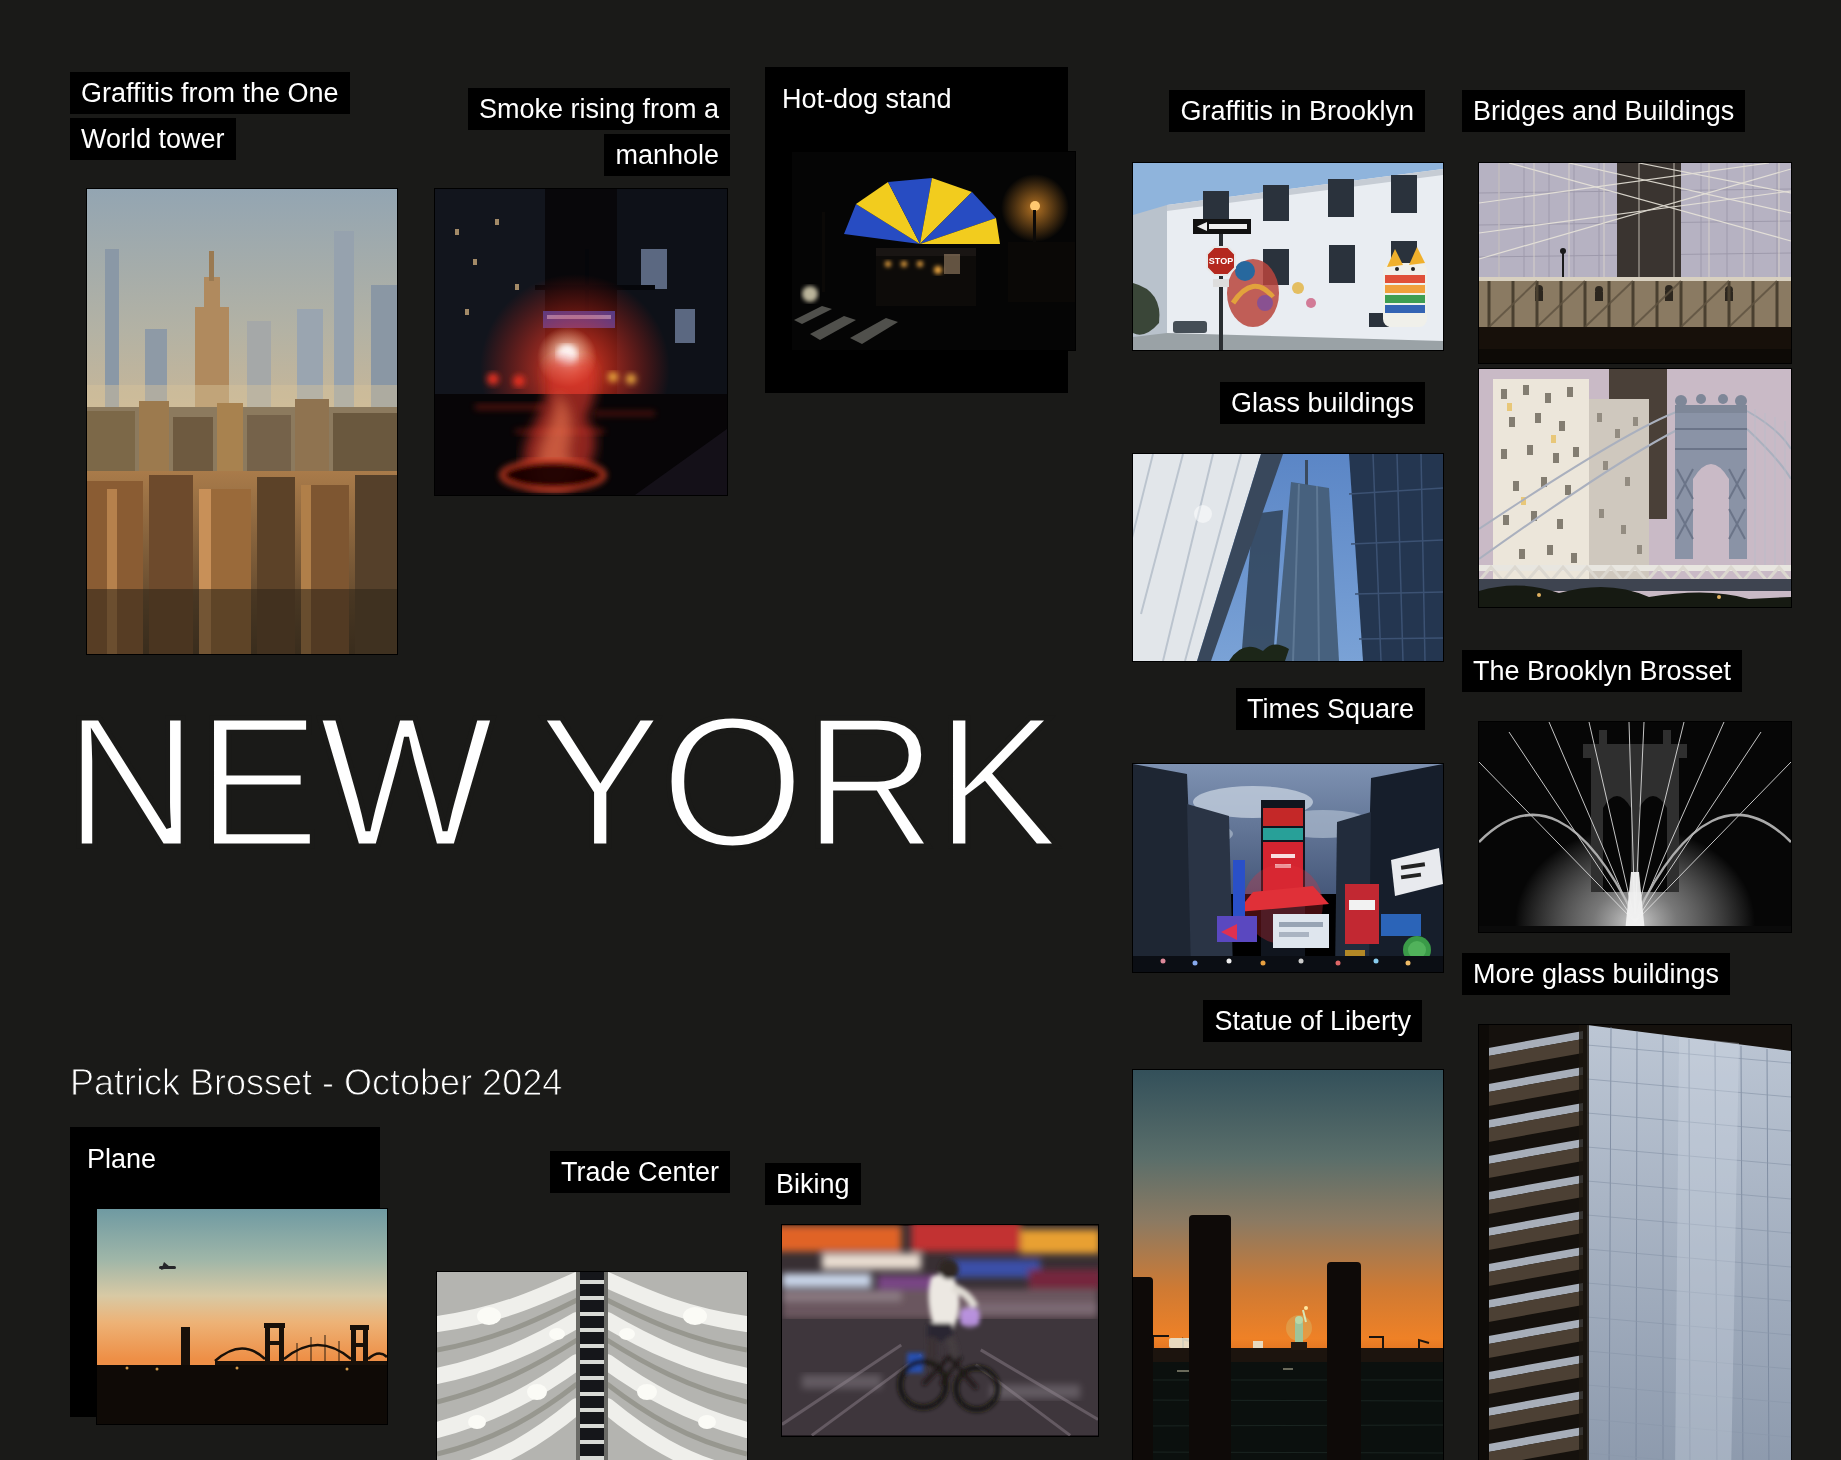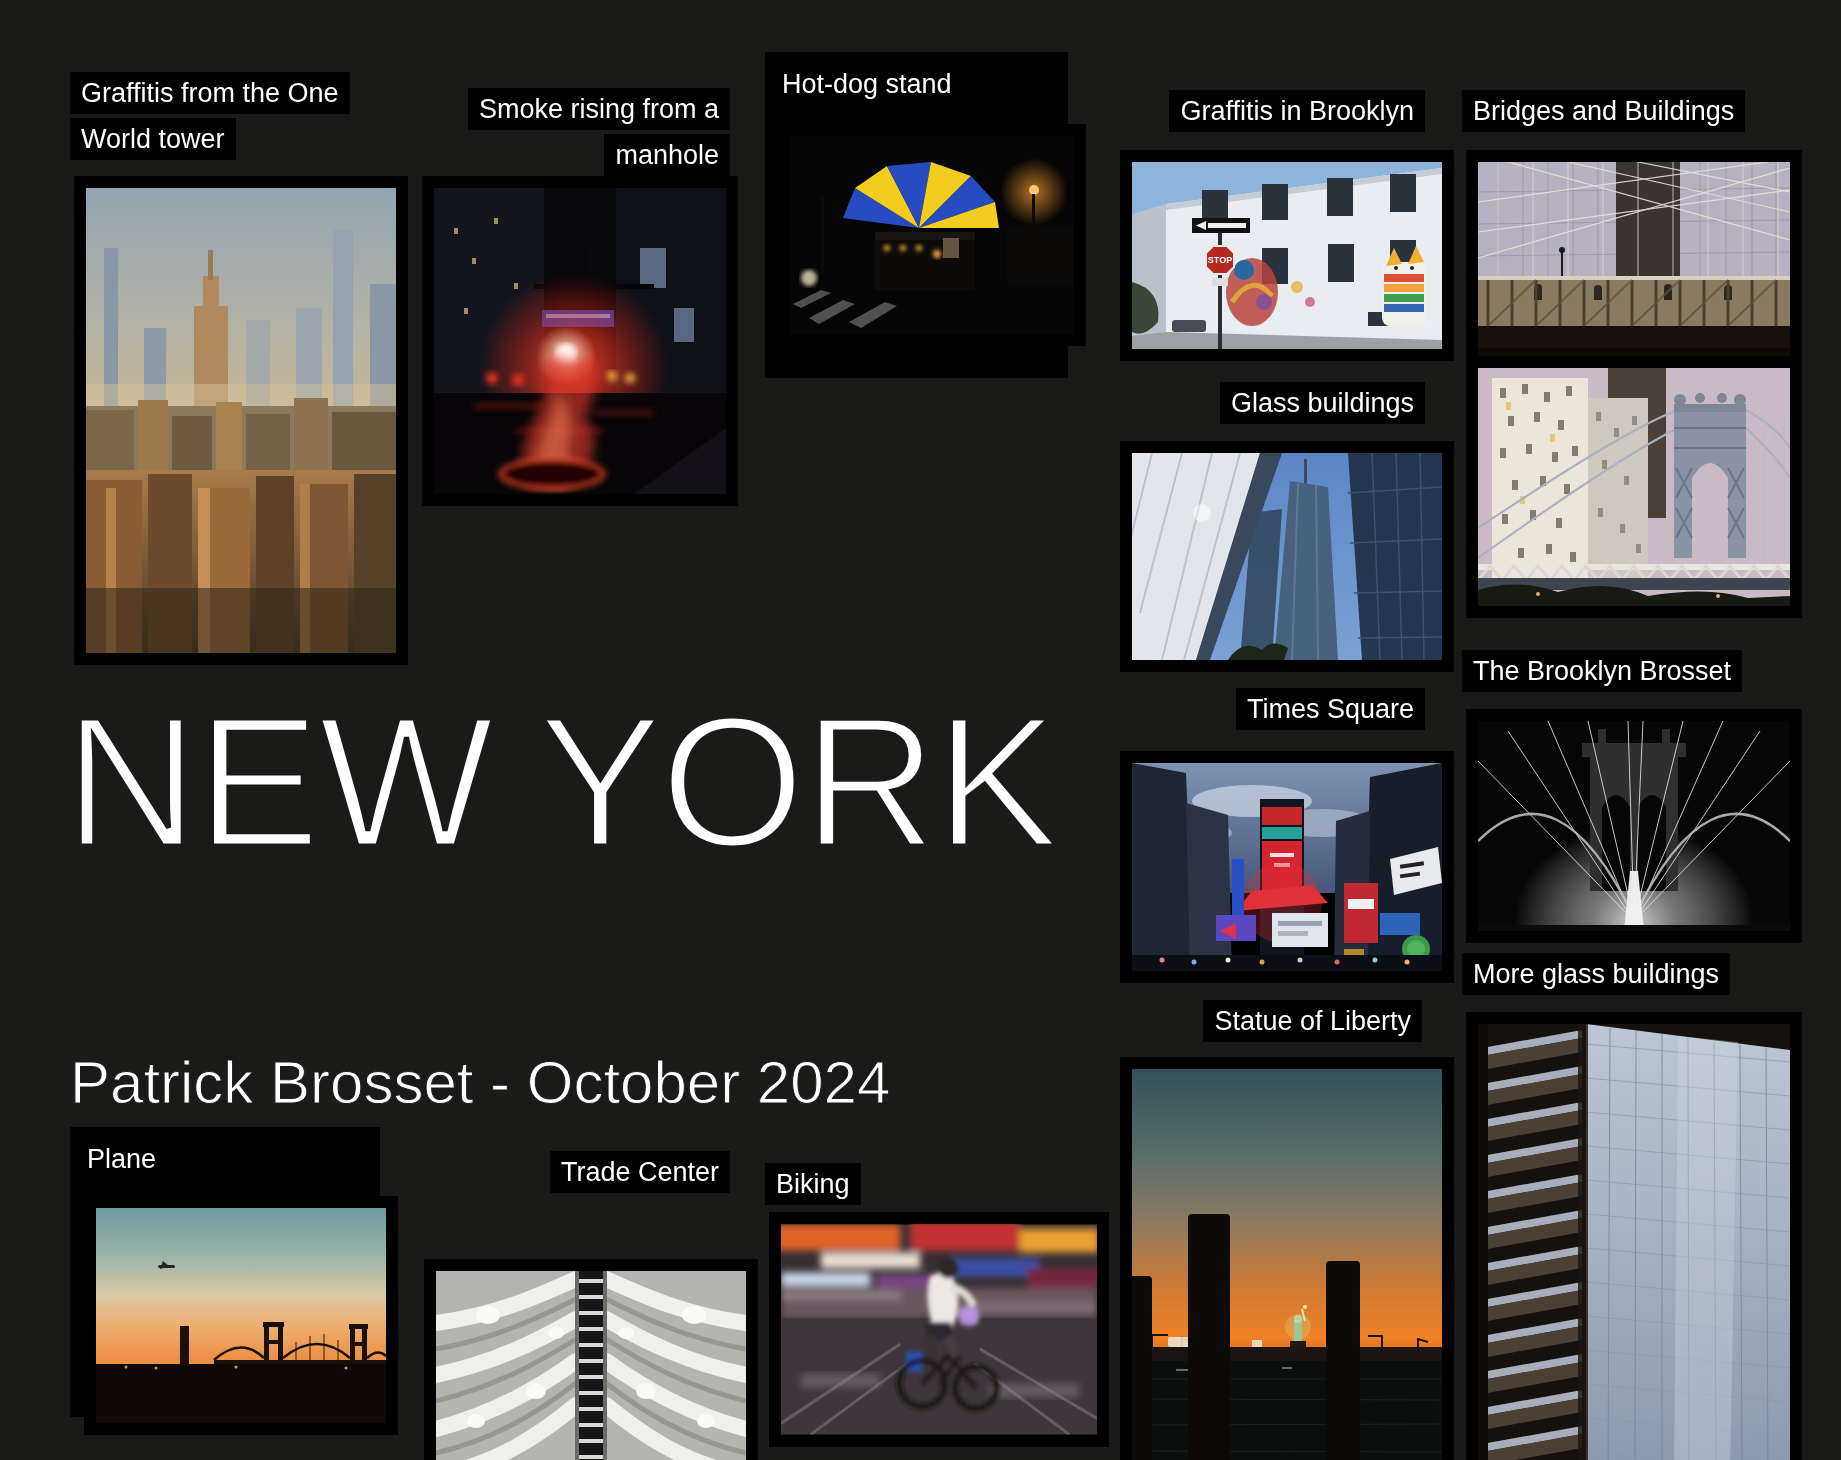--- a/index.html
+++ b/index.html
@@ -2,29 +2,29 @@
 <html style="--bg: #1a1a18; --capbg: #000000; --fg: #ffffff;"><head>
 <meta charset="utf-8">
 <style>
   html,body{margin:0;padding:0;background:#141412;}
   .page{position:relative;width:1841px;height:1460px;background:var(--bg,#1a1a18);
         overflow:hidden;font-family:"Liberation Sans",sans-serif;}
   .cap-group{position:absolute;display:flex;flex-direction:column;gap:4px;align-items:flex-start;}
   .cap-group.right{align-items:flex-end;}
   .cap{display:block;background:var(--capbg,#000);color:var(--fg,#fff);
        font-size:27px;line-height:28px;padding:7px 11px;white-space:nowrap;}
-  .photo{position:absolute;margin:4px;padding:12px;background:#000;overflow:hidden;text-align:right;}
+  .photo{position:absolute;margin:16px;padding:1px;background:#000;overflow:hidden;text-align:right;}
   .photo svg{display:block;width:100%;height:100%;}
   .card{position:absolute;background:var(--capbg,#000);}
   .card .cap{position:absolute;left:17px;top:18px;background:transparent;padding:0;}
   .title{position:absolute;left:64px;top:648px;color:var(--fg,#fff);
          font-size:186px;line-height:201px;font-weight:400;letter-spacing:-2px;
          -webkit-text-stroke:5px var(--bg,#1a1a18);white-space:nowrap;margin-top:33px;}
   .subtitle{position:absolute;left:70px;top:1053px;color:var(--fg,#fff);
-            font-size:60px;line-height:60px;font-weight:400;
+            font-size:36px;line-height:60px;font-weight:400;
             -webkit-text-stroke:1px var(--bg,#1a1a18);white-space:nowrap;}
 </style>
 </head>
 <body>
 
 <div class="page">
 
   <div class="cap-group" style="left:70px;top:72px">
     <span class="cap">Graffitis from the One</span>
     <span class="cap">World tower</span>
@@ -241,21 +241,21 @@
           <ellipse cx="258" cy="44" rx="12" ry="9"></ellipse>
         <ellipse cx="210" cy="120" rx="10" ry="8"></ellipse>
           <ellipse cx="270" cy="150" rx="9" ry="7"></ellipse>
         <ellipse cx="120" cy="62" rx="8" ry="6"></ellipse>
           <ellipse cx="190" cy="62" rx="8" ry="6"></ellipse>
       </g>
       <rect y="190" width="310" height="15" fill="#8e8e88" opacity=".6"></rect>
     </svg>
   </figure>
 
-  <div class="card" style="left:765px;top:52px;width:303px;height:326px">
+  <div class="card" style="left:765px;top:67px;width:303px;height:326px">
     <span class="cap">Hot-dog stand</span>
     <figure class="photo" style="left:10px;top:68px;width:283px;height:198px">
       <svg viewBox="0 0 283 198">
         <defs>
           <radialGradient id="hWarm">
               <stop offset="0" stop-color="#d08428" stop-opacity=".85"></stop>
               <stop offset="1" stop-color="#d08428" stop-opacity="0"></stop>
             </radialGradient>
           <filter id="b2">
               <feGaussianBlur stdDeviation="2"></feGaussianBlur>

